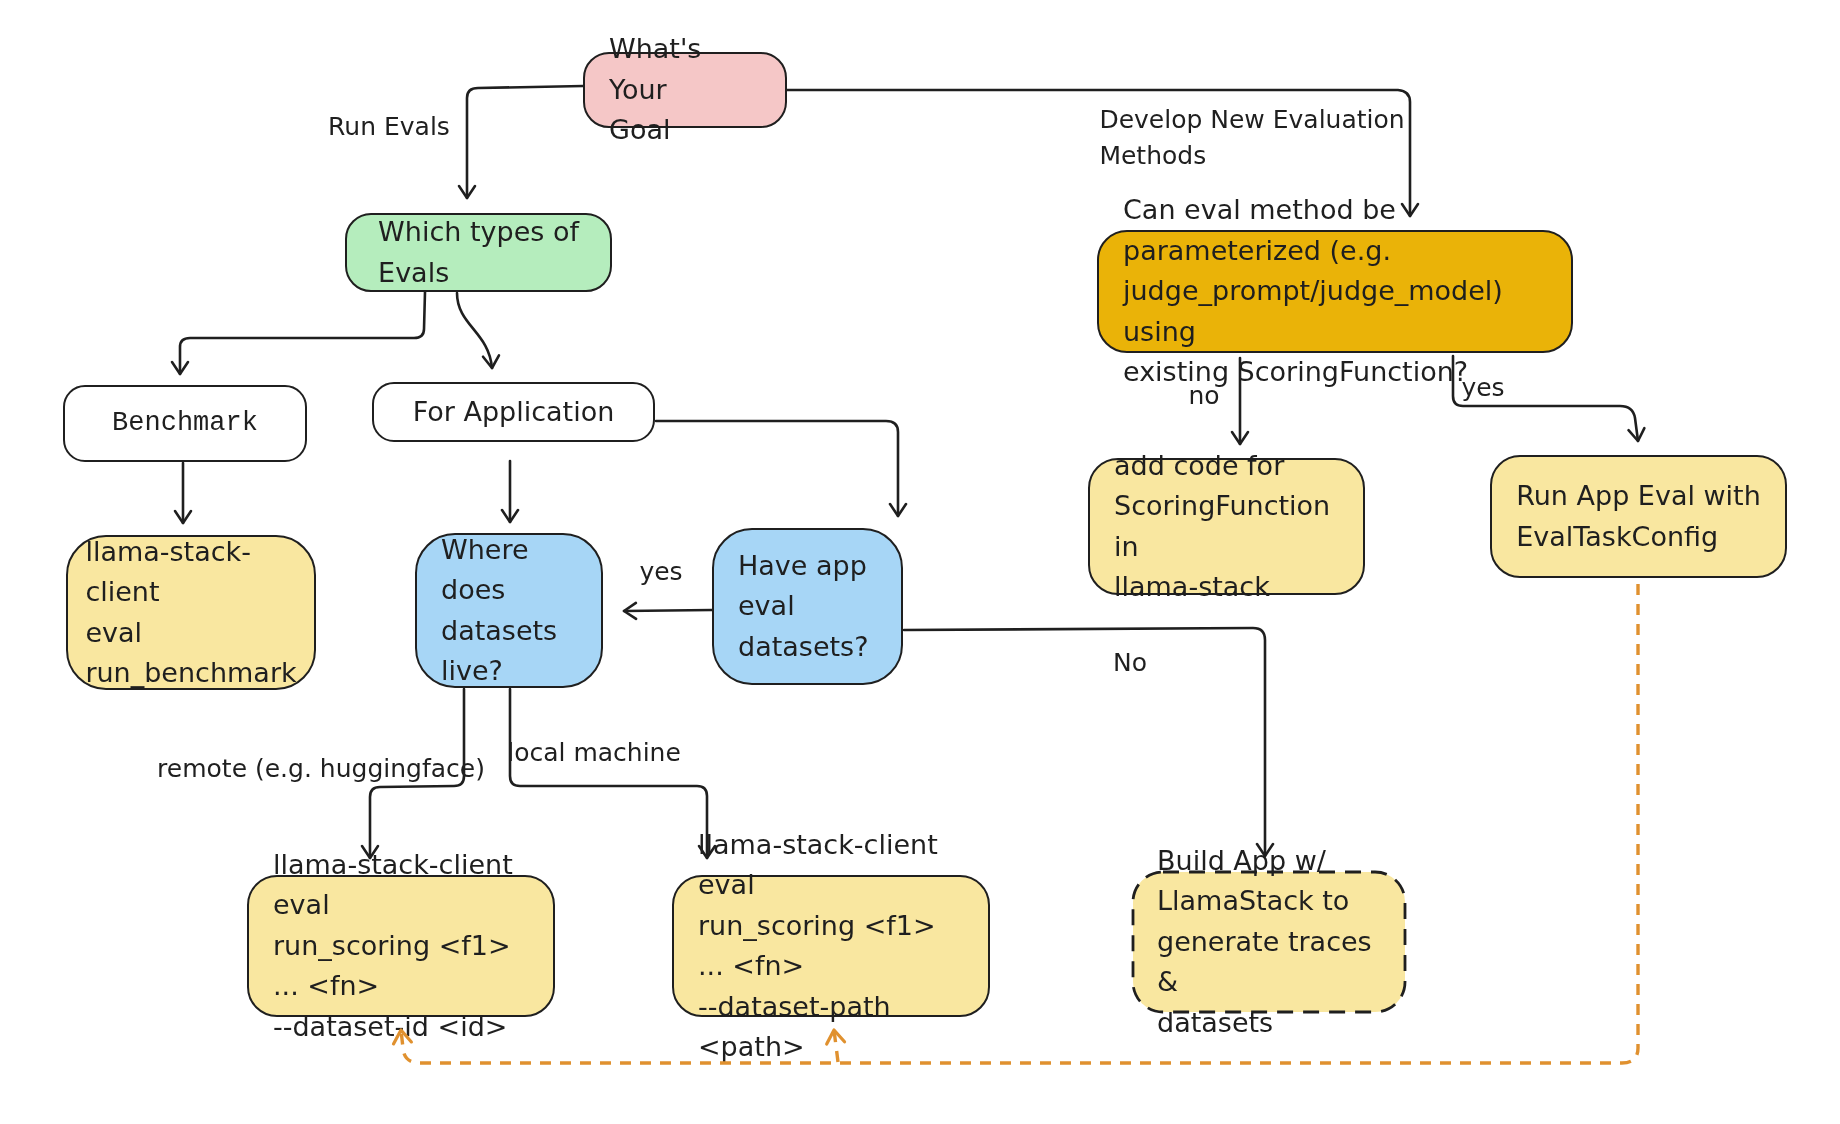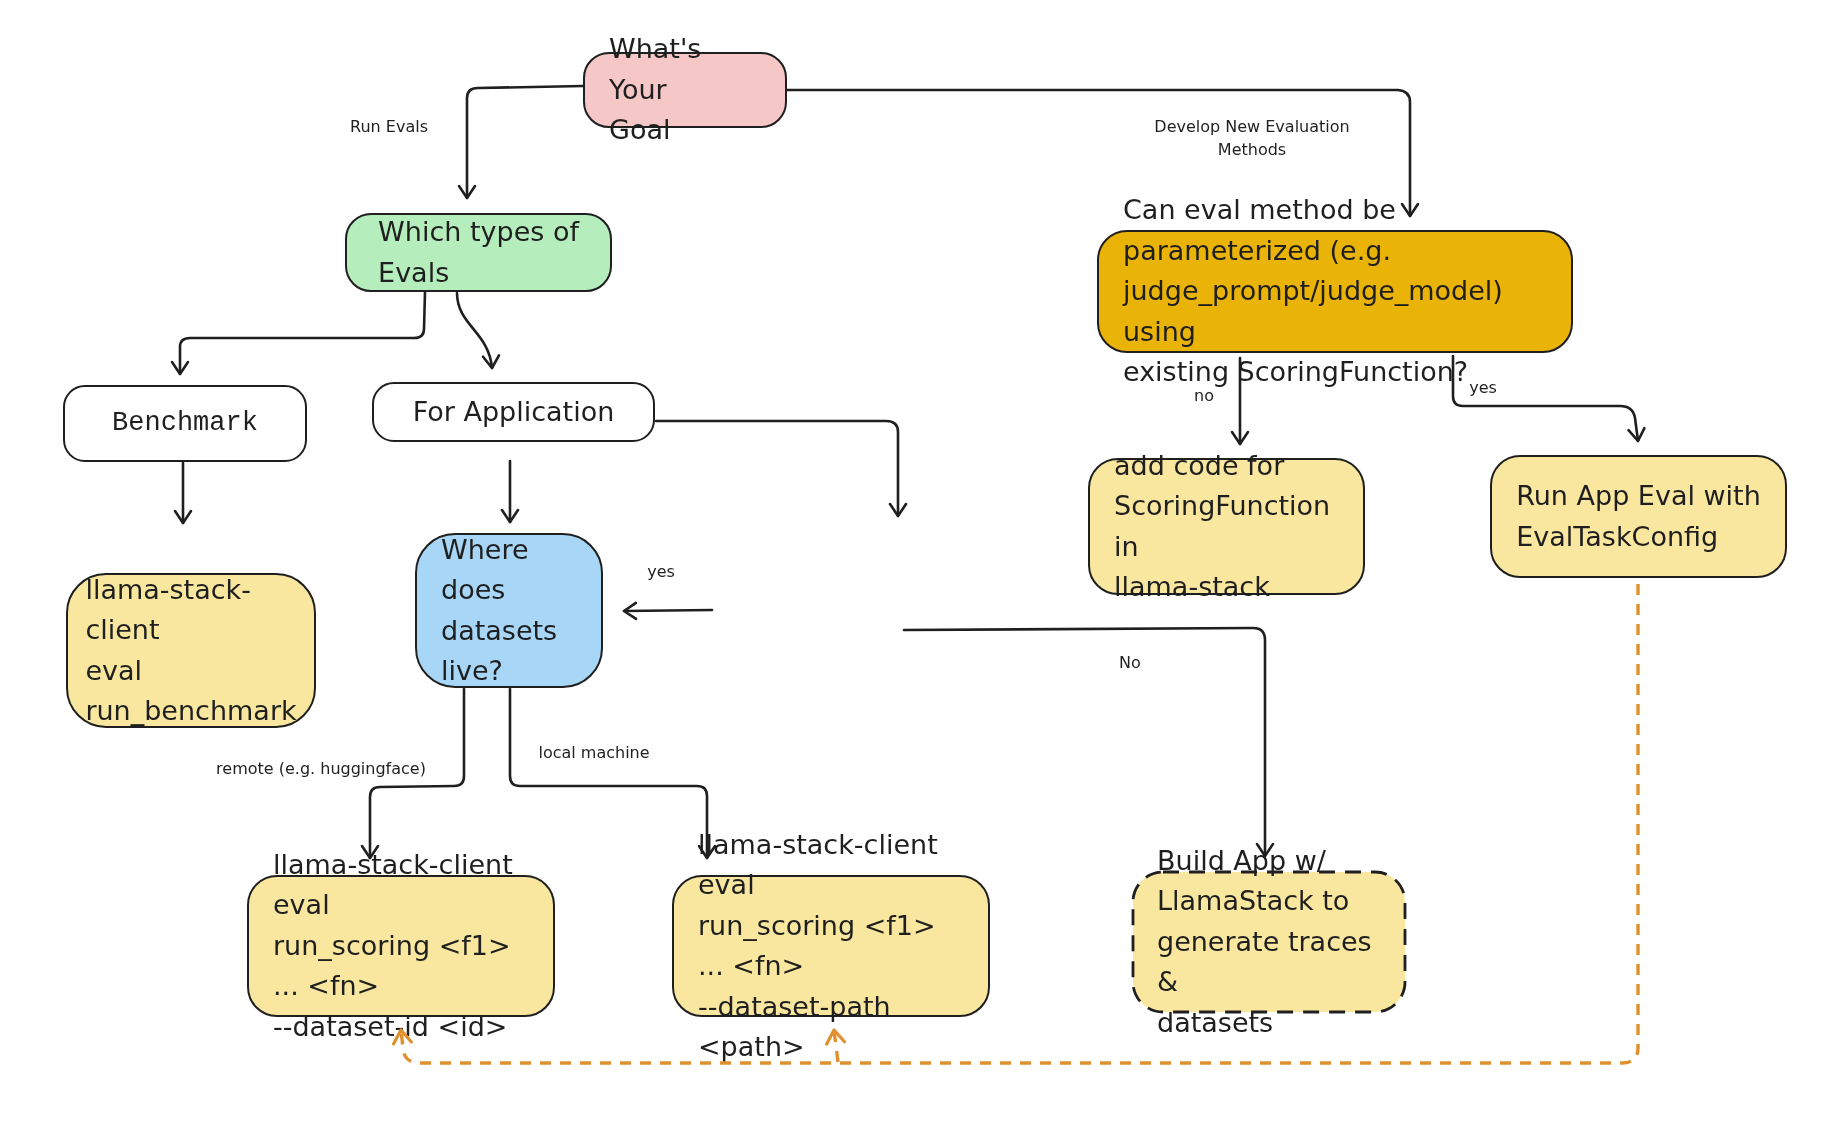--- a/index.html
+++ b/index.html
@@ -22,22 +22,21 @@
     line-height:1.5;
     box-sizing:border-box;
     padding:4px 24px;
   }
   .node.rounder{border-radius:40px;}
   .node.noborder{border:none;}
   .elabel{
     position:absolute;
     transform:translate(-50%,-50%);
     white-space:pre-line;
-    text-align:center;
-    font-size:16px;
+    font-size:25px;
     line-height:1.45;
   }
   svg.wires{
     position:absolute;left:0;top:0;
     pointer-events:none;
   }
 </style>
 </head>
 <body>
 
@@ -46,26 +45,28 @@
   <div class="node" style="left: 583px; top: 52px; width: 204px; height: 76px; background-color: rgb(245, 199, 199);">What's Your
 Goal</div>
 
   <div class="node" style="left: 345px; top: 213px; width: 267px; height: 79px; background-color: rgb(181, 237, 189);">Which types of
 Evals</div>
 
   <div class="node" style="left: 63px; top: 385px; width: 244px; height: 77px; border-radius: 22px; background-color: rgb(255, 255, 255); font-family: Liberation Mono, monospace;">Benchmark</div>
 
   <div class="node" style="left: 372px; top: 382px; width: 283px; height: 60px; border-radius: 22px; background-color: rgb(255, 255, 255);">For Application</div>
 
-  <div class="node rounder" style="left: 66px; top: 535px; width: 250px; height: 155px; background-color: rgb(249, 231, 160); margin-top: 38px;">llama-stack-client
+  <div class="node rounder" style="left: 66px; top: 535px; width: 250px; height: 155px; background-color: rgb(249, 231, 160);">llama-stack-client
 eval run_benchmark</div>
 
   <div class="node rounder" style="left: 415px; top: 533px; width: 188px; height: 155px; background-color: rgb(167, 214, 246);">Where does
 datasets live?</div>
 
+  <div class="node rounder" style="left: 712px; top: 528px; width: 191px; height: 157px; background-color: rgb(167, 214, 246);">Have app eval
+datasets?</div>
 
   <div class="node" style="left: 1097px; top: 230px; width: 476px; height: 123px; border-radius: 30px; background-color: #eab308;">Can eval method be parameterized (e.g.
 judge_prompt/judge_model) using
 existing ScoringFunction?</div>
 
   <div class="node" style="left: 1088px; top: 458px; width: 277px; height: 137px; border-radius: 30px; background-color: rgb(249, 231, 160);">add code for
 ScoringFunction in
 llama-stack</div>
 
   <div class="node" style="left: 1490px; top: 455px; width: 297px; height: 123px; border-radius: 30px; background-color: rgb(249, 231, 160);">Run App Eval with

